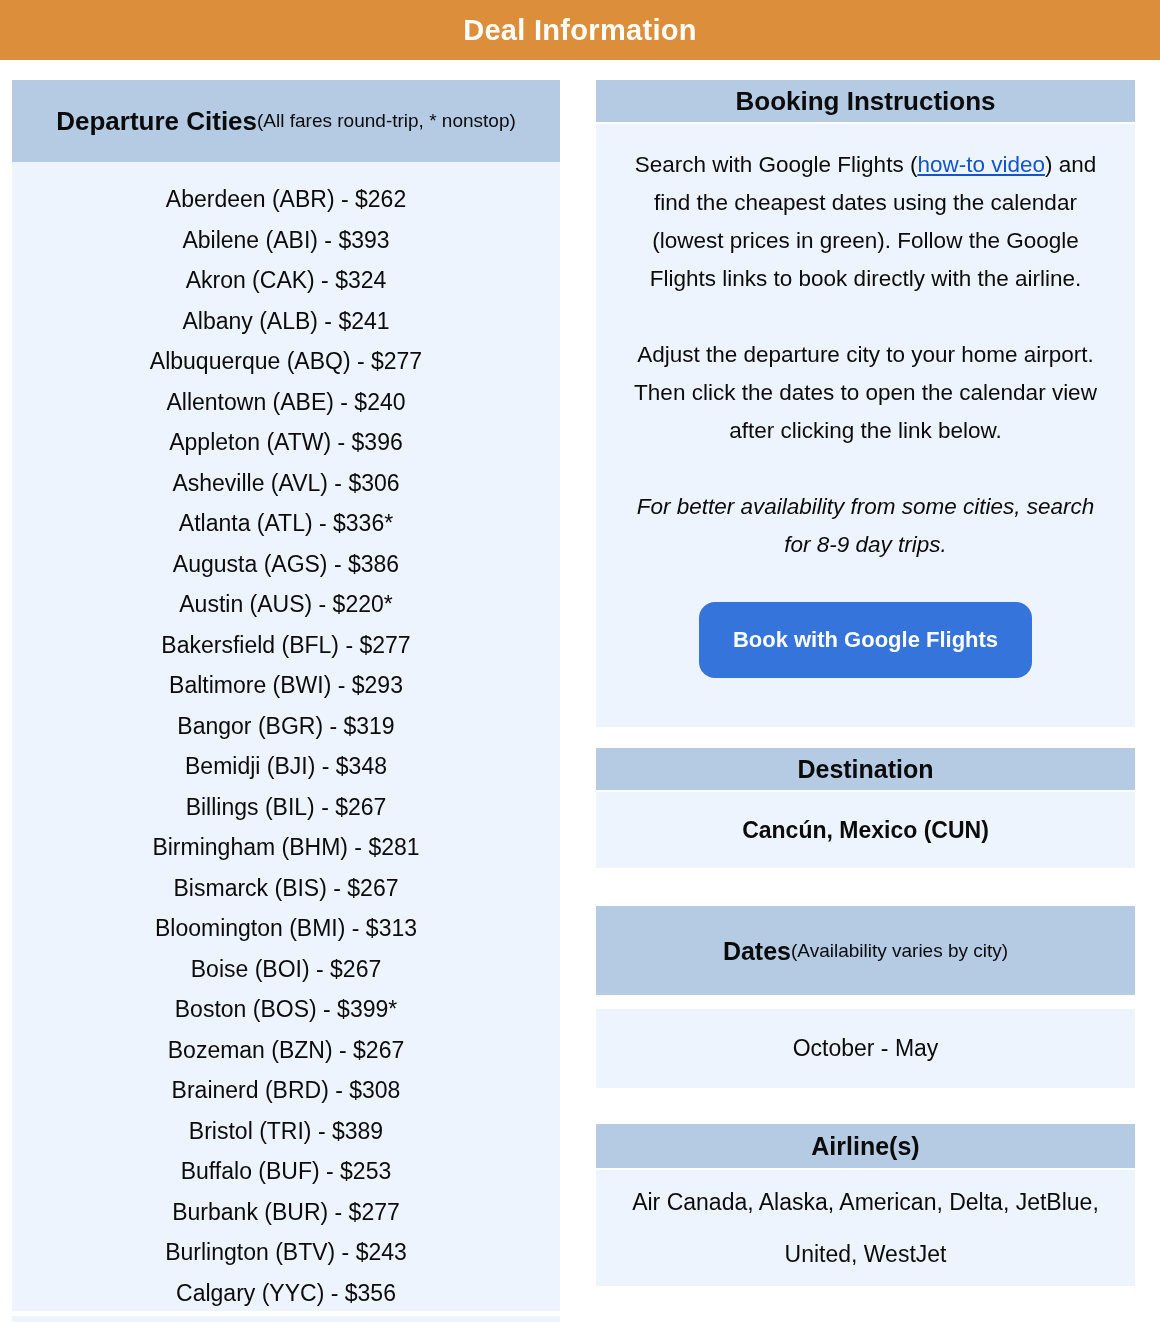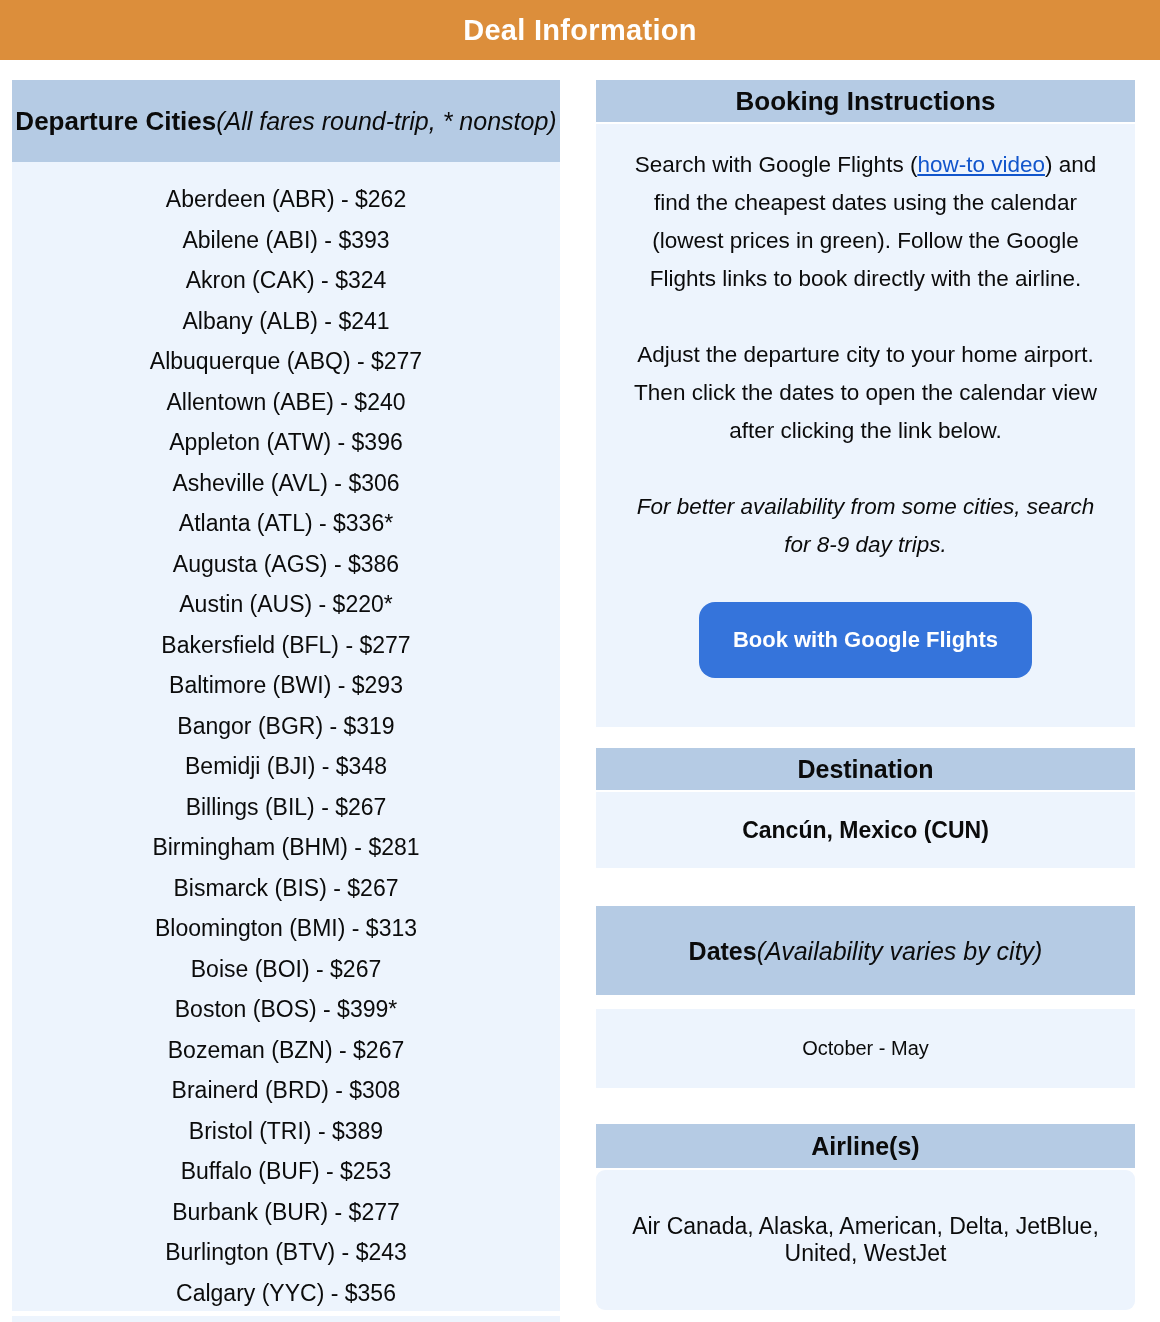--- a/index.html
+++ b/index.html
@@ -58,23 +58,22 @@
     flex-direction: row;
     align-items: center;
     justify-content: center;
   }
   .section-title {
     font-size: 25px;
     font-weight: bold;
     line-height: 32px;
   }
   .section-subtitle {
-    font-size: 25px;
+    font-size: 19px;
     line-height: 26px;
-    font-style: italic;
   }
   .panel {
     background: #EDF4FD;
   }
 
   
   .departure-header {
     height: 82px;
   }
   .departure-header .section-title { font-size: 26px; }
@@ -144,35 +143,34 @@
     font-size: 23px;
     font-weight: bold;
   }
 
   .dates-header { height: 89px; margin-bottom: 14px; }
   .dates-body {
     height: 79px;
     display: flex;
     align-items: center;
     justify-content: center;
-    font-size: 20px;
+    font-size: 23px;
   }
 
   .airlines-header { height: 44px; margin-bottom: 2px; }
   .airlines-body {
-    height: 140px;
-    display: flex;
-    align-items: center;
-    justify-content: center;
-    text-align: center;
-    font-size: 23px;
-    line-height: 27px;
+    height: 116px;
+    display: flex;
+    align-items: center;
+    justify-content: center;
+    text-align: center;
+    font-size: 23px;
+    line-height: 52px;
     padding: 0 36px;
     box-sizing: border-box;
-    border-radius: 9px;
   }
 
   
   .sliver {
     height: 6px;
     background: #EDF4FD;
     margin-top: 5px;
   }
   .col-right .sliver { margin-top: 38px; background: #E7F0FA; }
 </style>

